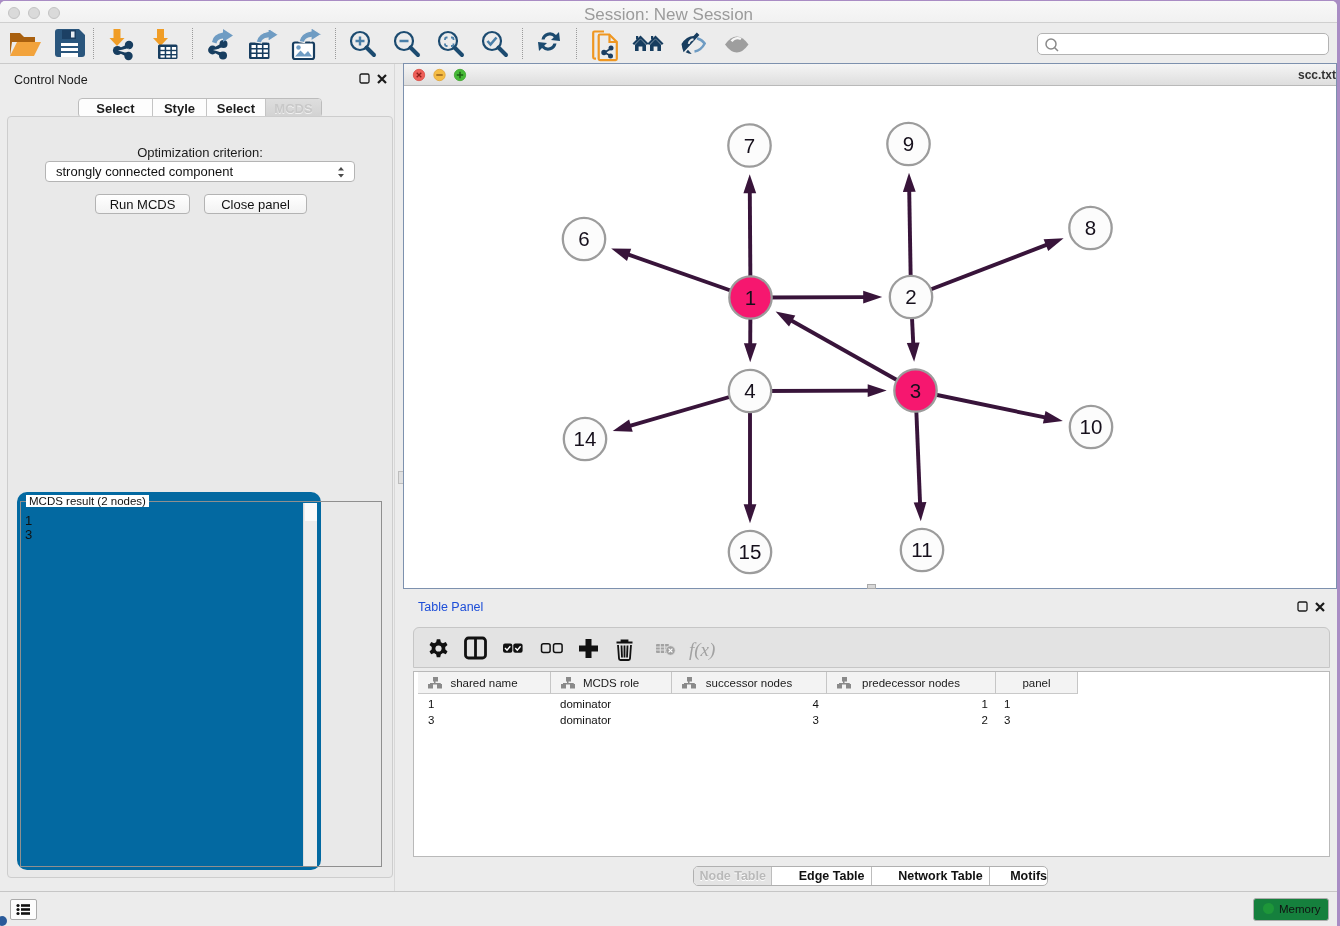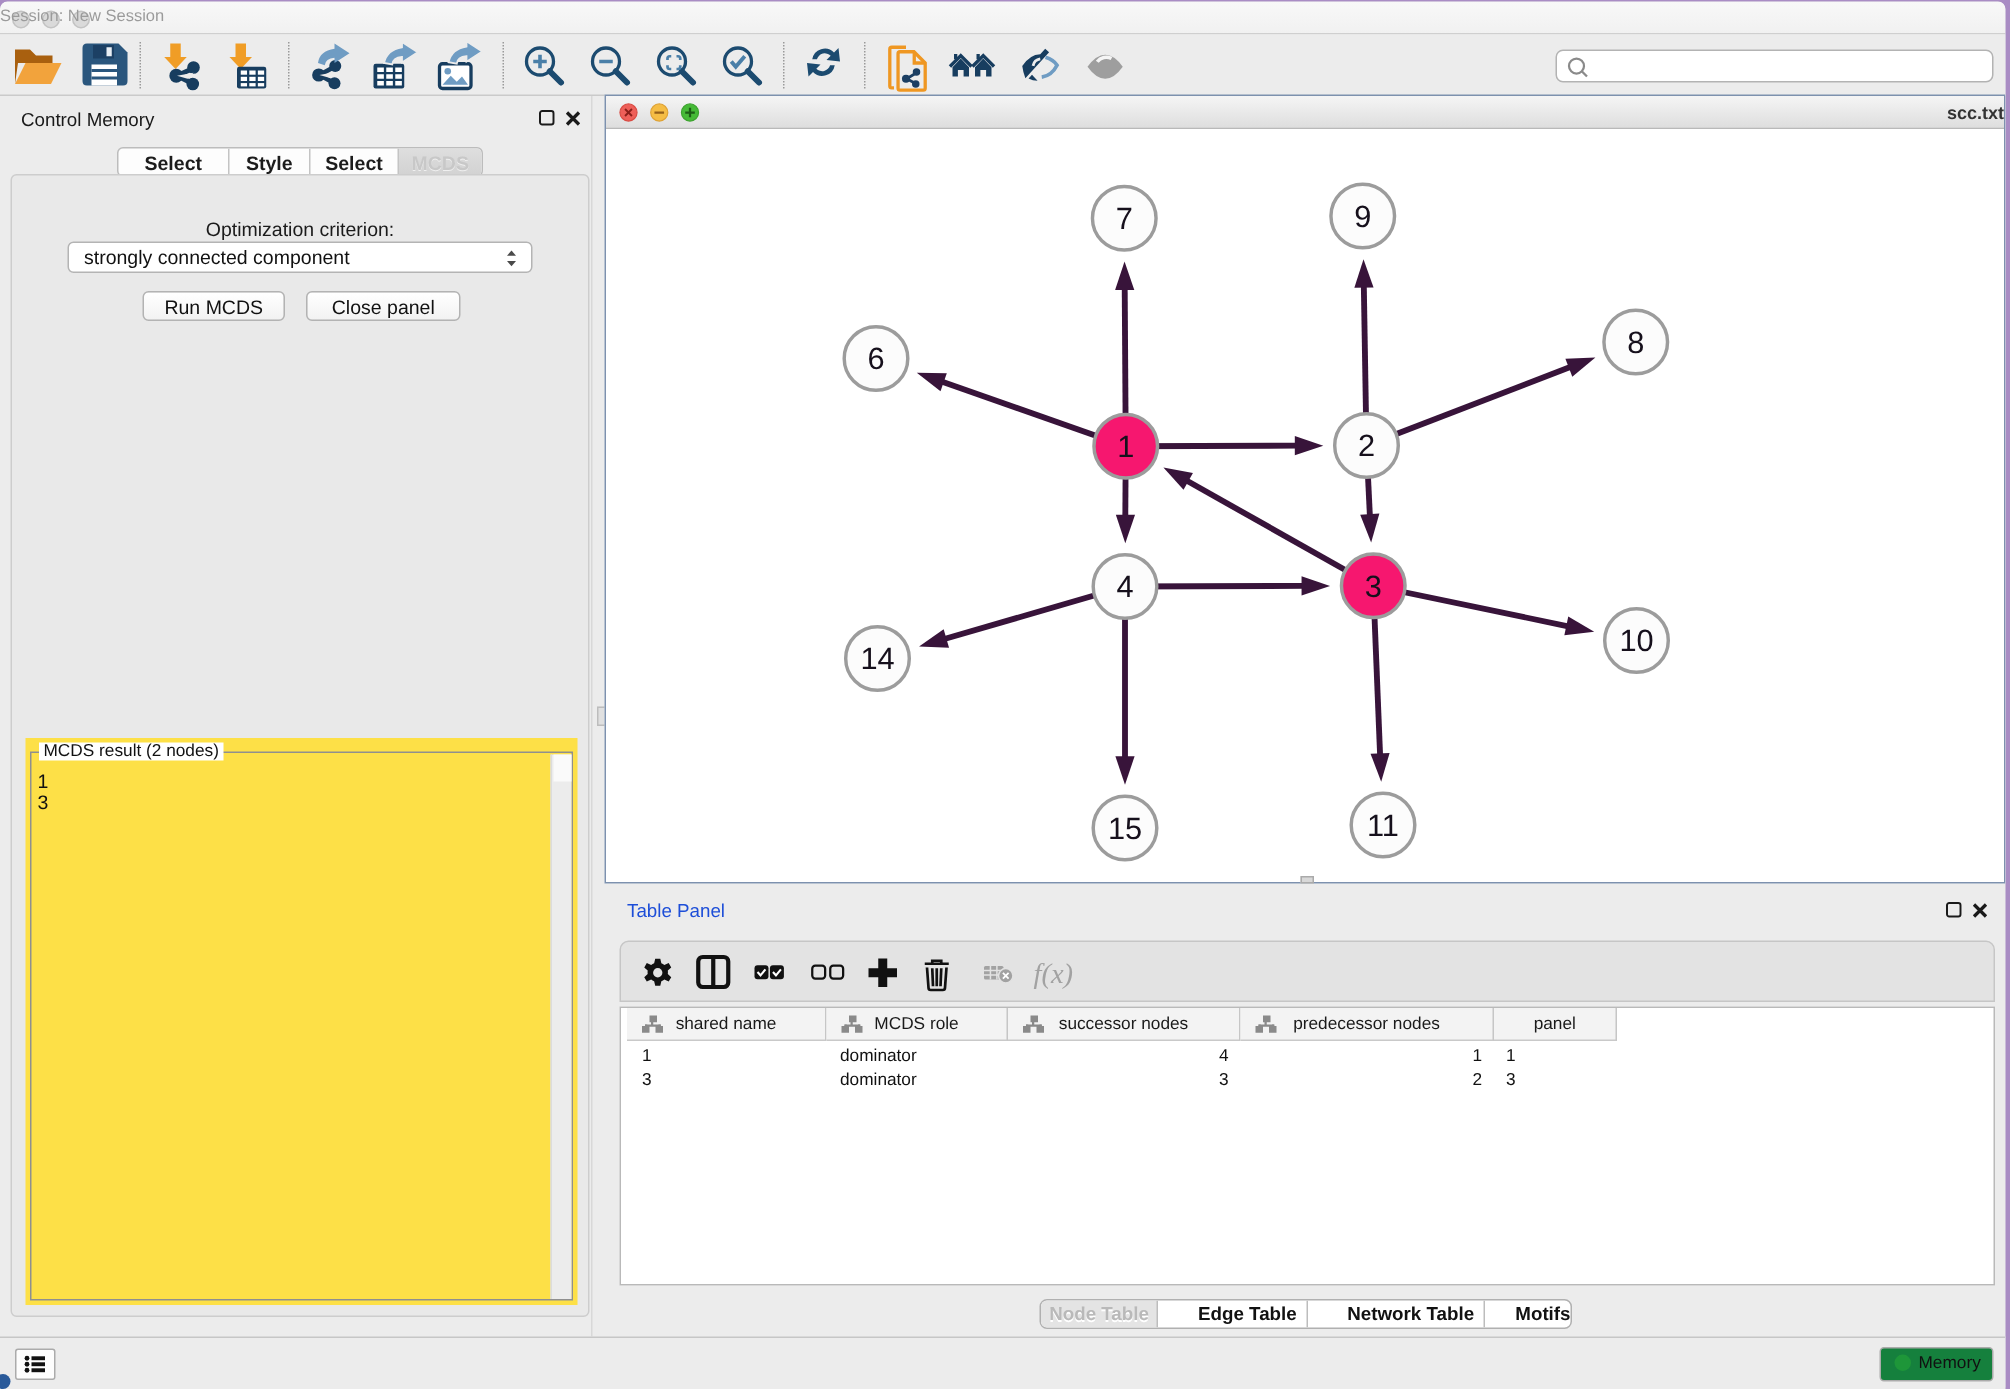--- a/index.html
+++ b/index.html
@@ -6,22 +6,22 @@
 * { margin:0; padding:0; box-sizing:border-box; }
 html,body { width:1340px; height:926px; overflow:hidden; }
 body { background:#a98cc4; font-family:"Liberation Sans",sans-serif; position:relative; }
 #win { position:absolute; left:0; top:1px; width:1337px; height:925px;
   background:#ececec; border-radius:5px 5px 0 0; overflow:hidden; }
 
 #titlebar { position:absolute; left:0; top:0; width:100%; height:22px;
   background:linear-gradient(#f8f8f8,#f1f1f1); border-bottom:1px solid #cfcfcf; border-radius:5px 5px 0 0;}
 .tl { position:absolute; top:6px; width:12px; height:12px; border-radius:50%;
   background:#dadada; border:1px solid #c3c3c3; }
-#title-text { position:absolute; top:4px; left:0; width:100%; 
-  font-size:11px; color:#9b9b9b; }
+#title-text { position:absolute; top:4px; left:0; width:100%; text-align:center;
+  font-size:17px; color:#9b9b9b; }
 
 #toolbar { position:absolute; left:0; top:22px; width:100%; height:41px;
   background:#ececec; border-bottom:1px solid #cacaca; }
 .sep { position:absolute; top:5px; height:31px; width:0;
   border-left:1px dotted #9a9a9a; }
 #searchbox { position:absolute; right:8px; top:10px; width:292px; height:22px;
   background:#fff; border:1px solid #b3b3b3; border-radius:5px; }
 
 #cp-title { position:absolute; left:14px; top:72px; font-size:12.5px; color:#1a1a1a; }
 #cp-tabs { position:absolute; left:78px; top:97px; width:244px; height:20px;
@@ -32,21 +32,21 @@
 #cp-content { position:absolute; left:7px; top:115px; width:386px; height:762px;
   background:#e9e9e9; border:1px solid #cdcdcd; border-radius:4px;padding-left:36px; }
 #opt-label { position:absolute; left:0; top:28px; width:100%; text-align:center;
   font-size:13px; color:#1b1b1b; }
 #combo { position:absolute; left:37px; top:44px; width:310px; height:21px; background:#fff;
   border:1px solid #b4b4b4; border-radius:4px; font-size:13px; color:#111; line-height:19px;
   padding-left:10px; }
 .btn { position:absolute; height:20px; background:linear-gradient(#ffffff,#f2f2f2);
   border:1px solid #b3b3b3; border-radius:4px; font-size:13px; color:#111;
   text-align:center; line-height:19px; }
-#mcds-box { position:absolute; left:9px; top:375px; width:368px; height:378px; background:#fde047; }
+#mcds-box { position:absolute; left:9px; top:375px; width:304px; height:378px; background:#0369a1;border-radius:10px; }
 #mcds-border { position:absolute; left:3px; top:9px; width:362px; height:366px;
   border:1px solid #8f8f8f; }
 #mcds-legend { position:absolute; left:9px; top:3px; background:#fff; padding:0 3px;
   font-size:11.5px; color:#111; }
 #mcds-text { position:absolute; left:8px; top:22px; font-size:13px; color:#111; line-height:13.5px;}
 #mcds-scroll { position:absolute; right:4px; top:11px; width:14px; height:363px;
   background:#ececec; border-left:1px solid #dcdcdc; }
 #mcds-thumb { position:absolute; left:1px; top:0px; width:12px; height:18px; background:#fafafa; }
 #vsplit { position:absolute; left:394px; top:63px; width:1px; height:827px; background:#d8d8d8; }
 
@@ -215,21 +215,21 @@
 <div class="sep" style="left:522px;"></div>
 <div class="sep" style="left:576px;"></div>
 <div id="searchbox">
         <svg width="18" height="18" style="position:absolute;left:5px;top:2px;">
           <circle cx="8" cy="8" r="5" fill="none" stroke="#8a8a8a" stroke-width="1.5"></circle>
           <line x1="11.5" y1="11.5" x2="15" y2="15" stroke="#8a8a8a" stroke-width="1.5"></line>
         </svg>
       </div>
 </div>
 
-<div id="cp-title">Control Memory</div>
+<div id="cp-title">Control Node</div>
 <svg width="30" height="12" style="position:absolute;left:359px;top:72px;">
 <rect x="1" y="1" width="9" height="9" rx="1.5" fill="none" stroke="#1a1a1a" stroke-width="1.3"></rect>
 <path d="M19 2 l8 8 M27 2 l-8 8" stroke="#1a1a1a" stroke-width="2.2"></path>
 </svg>
 <div id="cp-tabs">
       <div>Select</div>
       <div>Style</div>
       <div>Select</div>
       <div>MCDS</div>
     </div>

